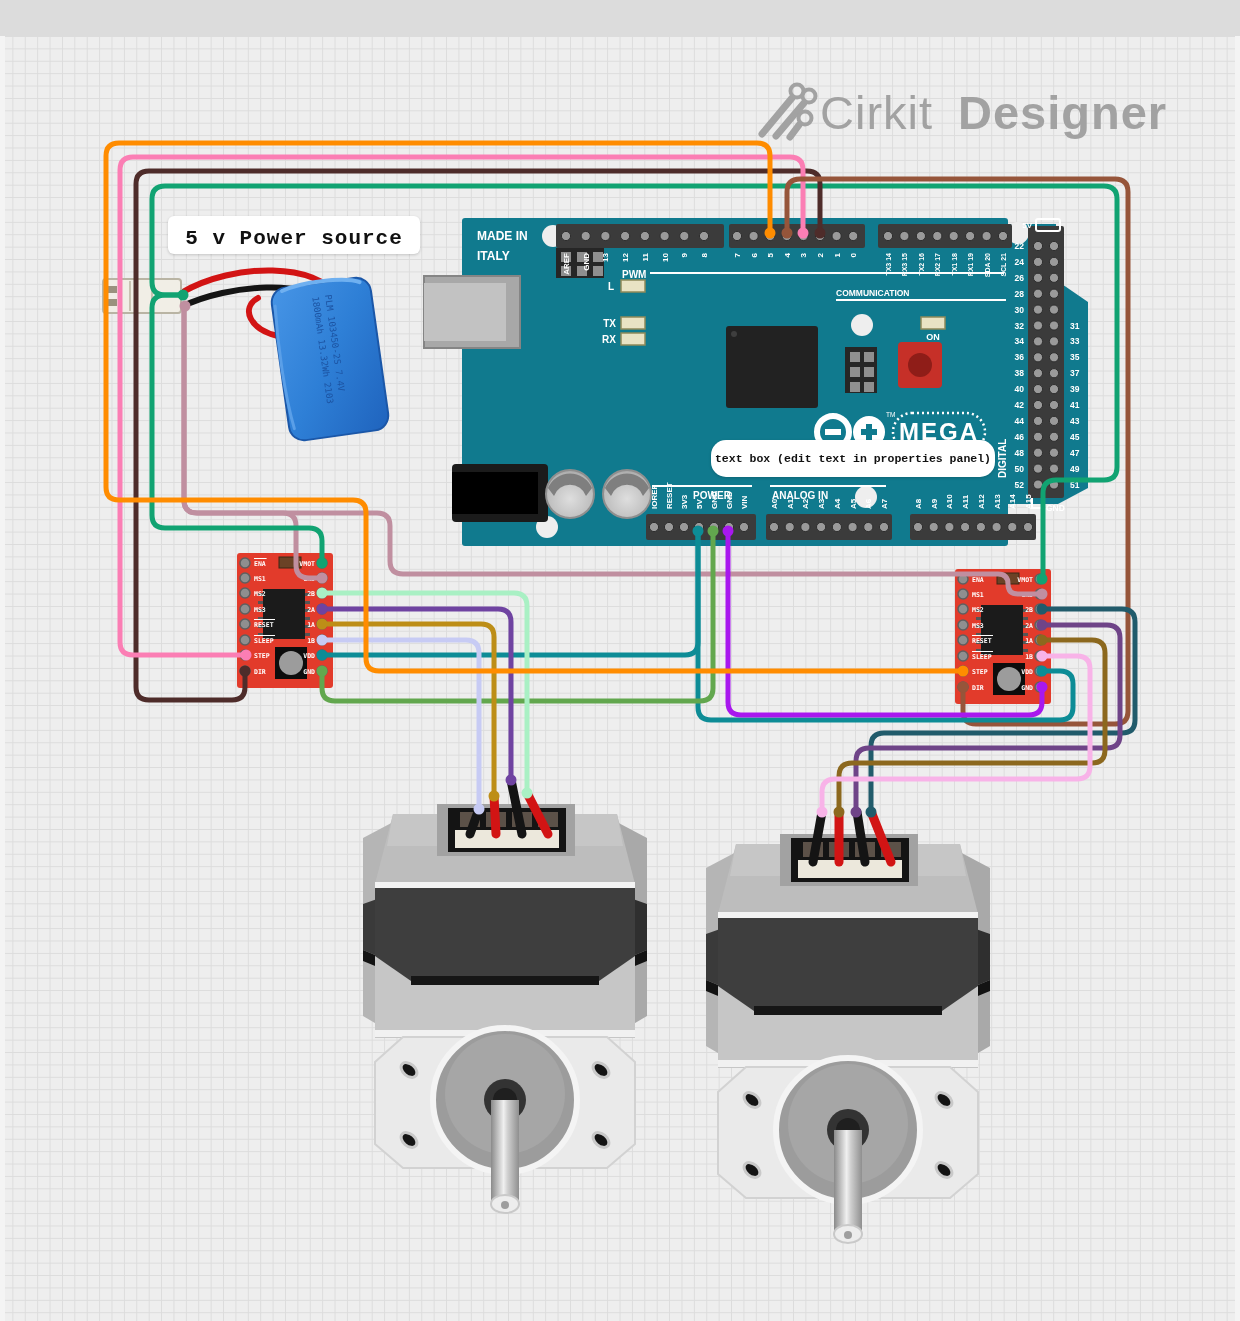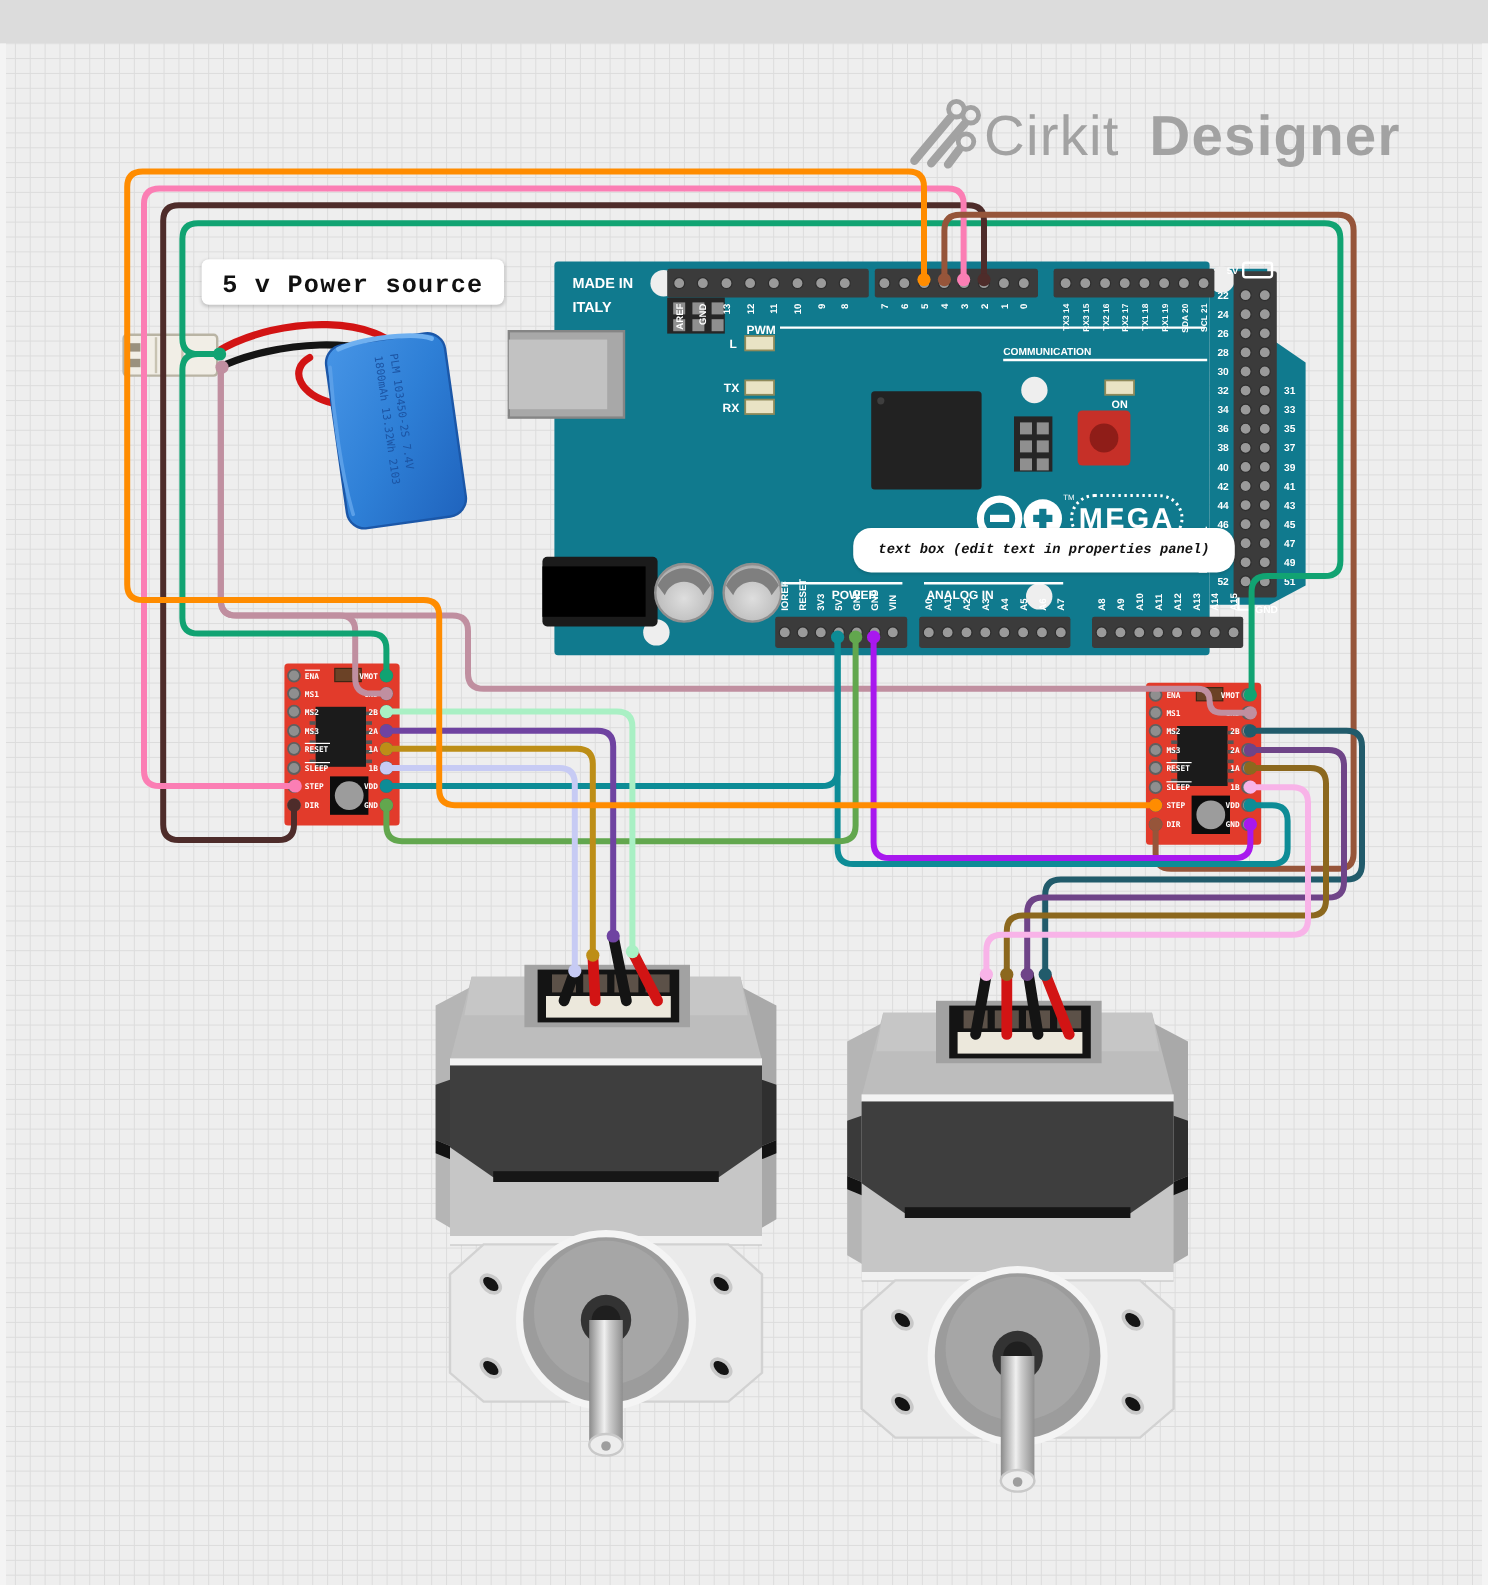--- a/index.html
+++ b/index.html
@@ -7,21 +7,21 @@
     background-color:#eeeeee;
     background-image:linear-gradient(#dcdcdc 1px, transparent 1px),
                      linear-gradient(90deg,#dcdcdc 1px, transparent 1px);
     background-size:12.4px 12.4px;
     font-family:"Liberation Sans", sans-serif;margin-top:36px;}
   #scene{position:absolute;left:0;top:0;}
   .floatbox{position:absolute;background:#ffffff;text-align:center;
     font-family:"Liberation Mono","DejaVu Sans Mono",monospace;font-weight:bold;color:#111;
     box-shadow:0 1px 3px rgba(0,0,0,.18);}
   #power-box{left:168px;top:180px;width:252px;height:38px;line-height:46px;border-radius:6px;font-size:21px;letter-spacing:1px;}
-  #note-box{left:711px;top:404px;width:318px;height:37px;line-height:37px;border-radius:15px;font-size:11.5px;font-style:italic;}
+  #note-box{left:711px;top:404px;width:284px;height:37px;line-height:37px;border-radius:15px;font-size:11.5px;}
   #edge-bottom{position:absolute;left:0;top:1309px;width:1240px;height:12px;background:#9a9a9a;border-top:1px solid #787878;}
   #edge-left{position:absolute;left:0;top:0;width:5px;height:1309px;background:#f4f4f4;}
   #edge-right{position:absolute;right:0;top:0;width:5px;height:1309px;background:#f4f4f4;}
   text{user-select:none;}
 </style>
 </head>
 <body>
 
 <div id="stage">
   <svg id="scene" width="1240" height="1321" viewBox="0 0 1240 1321">

